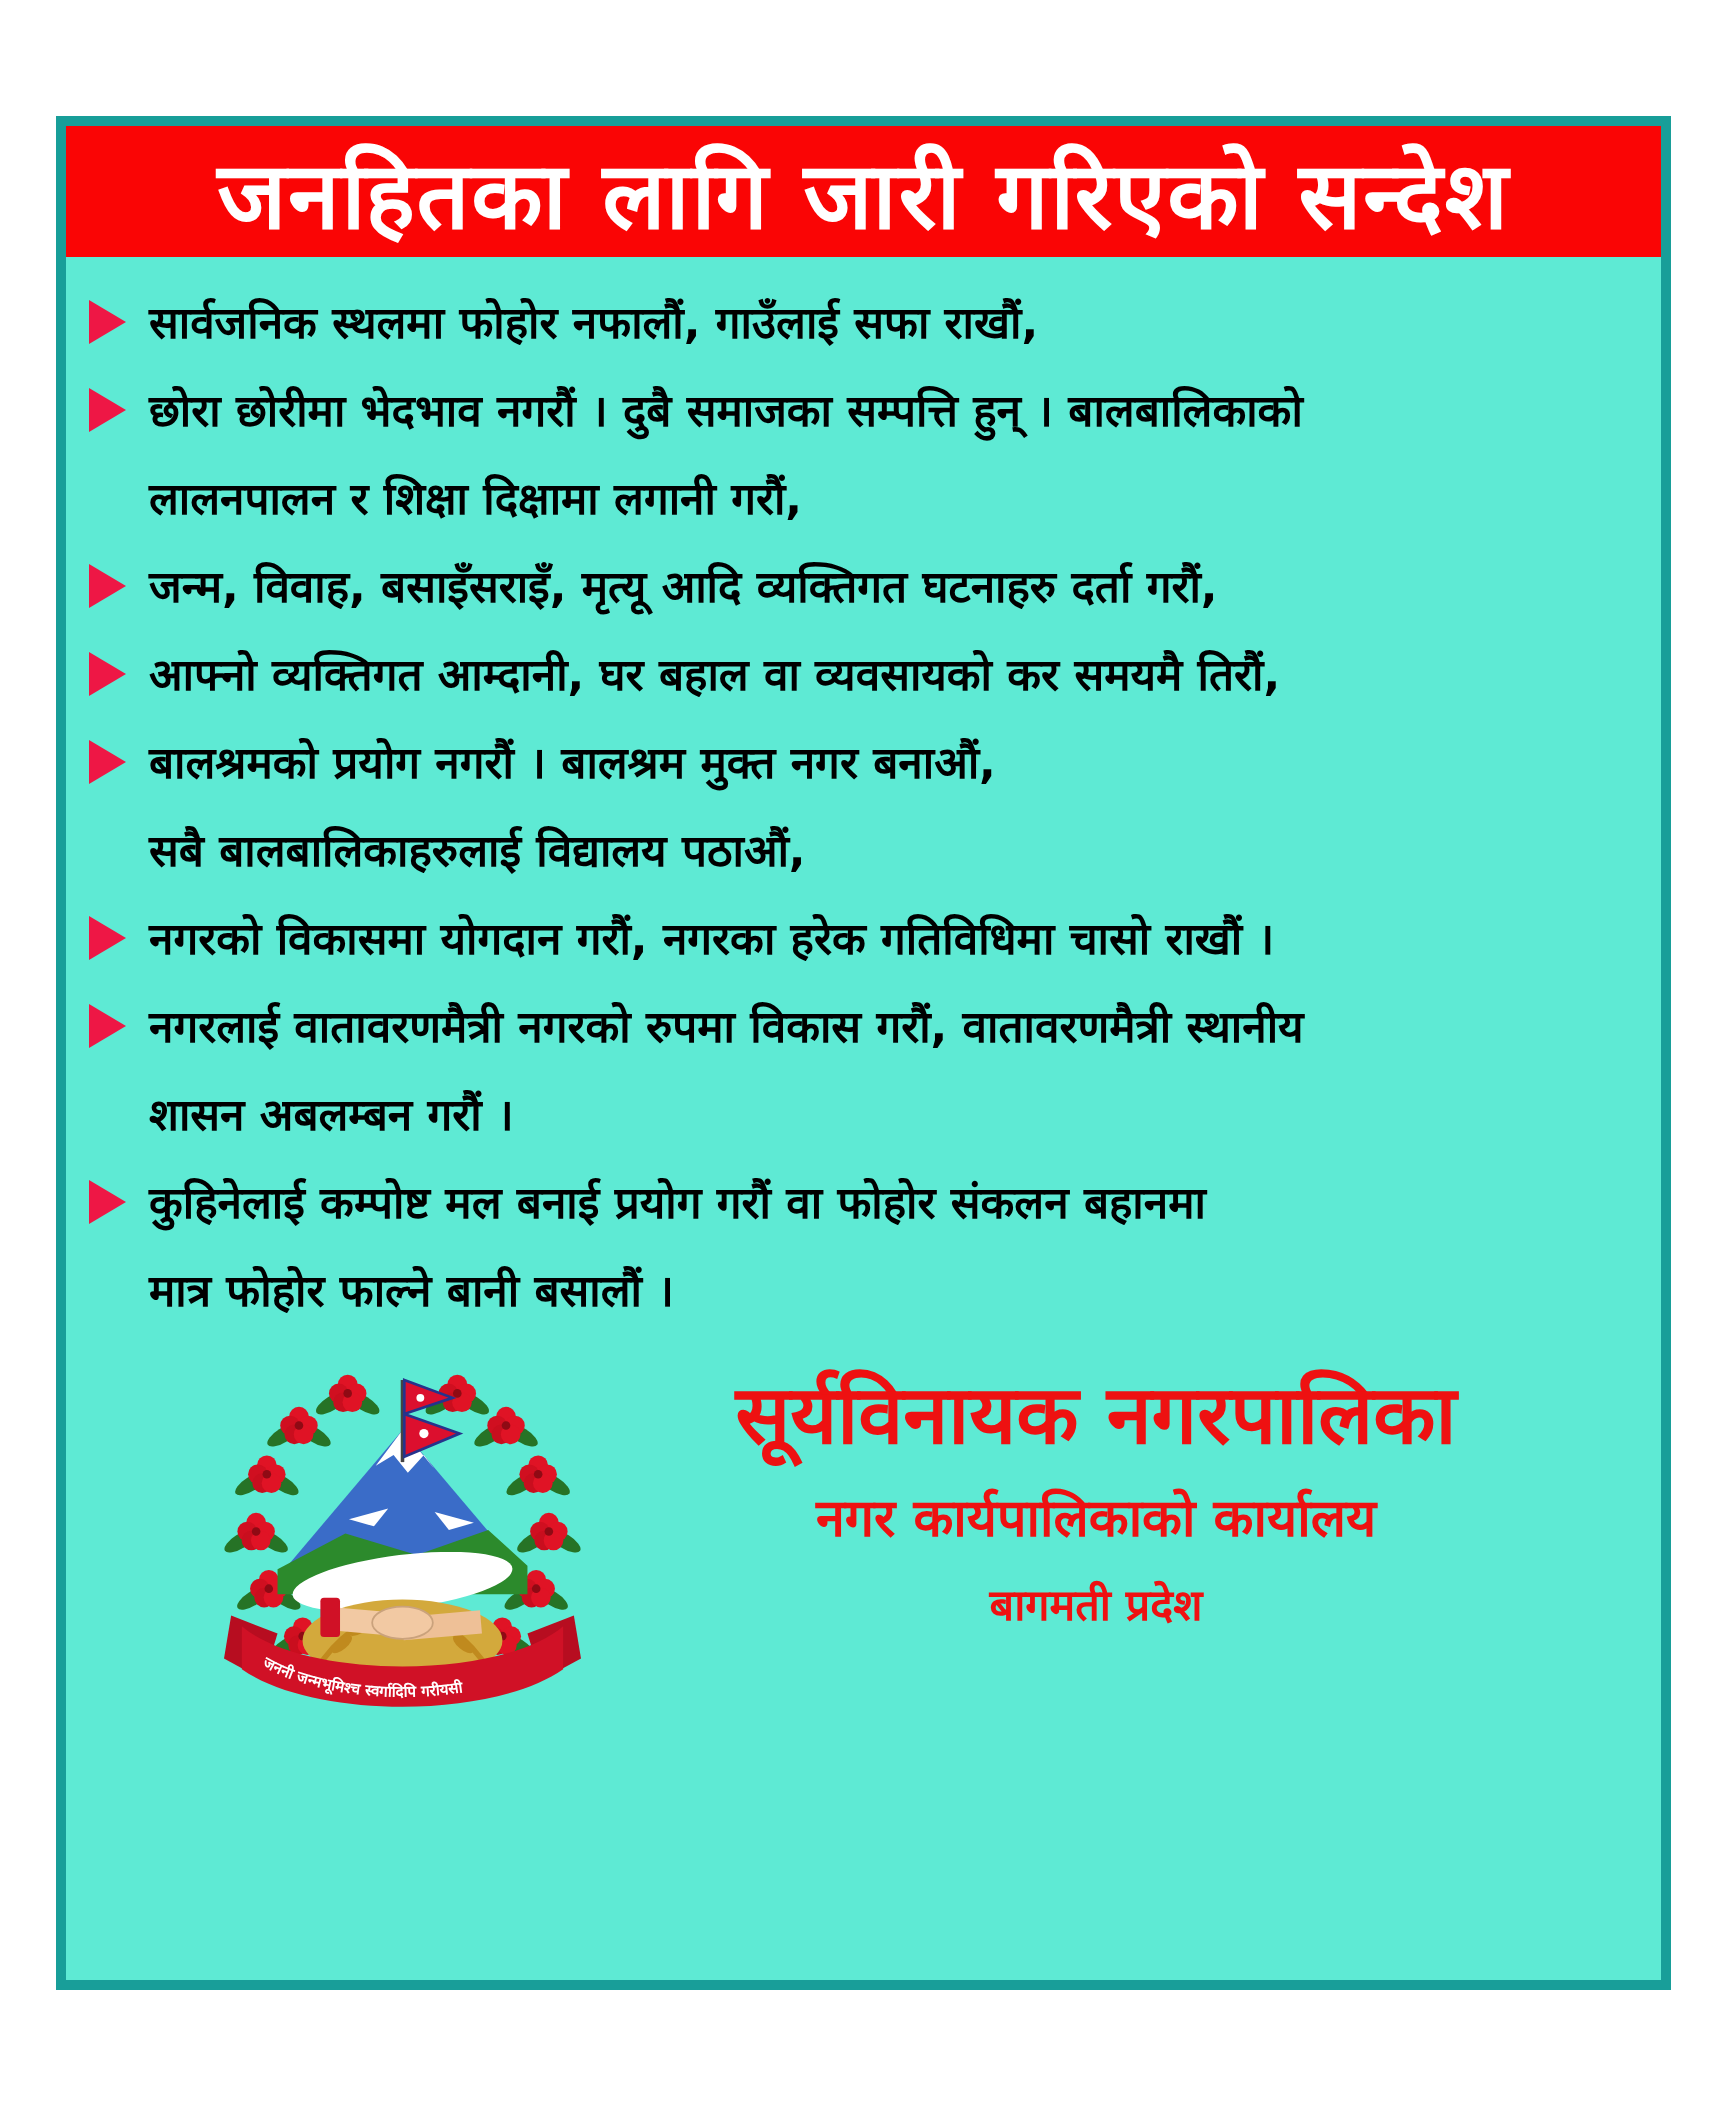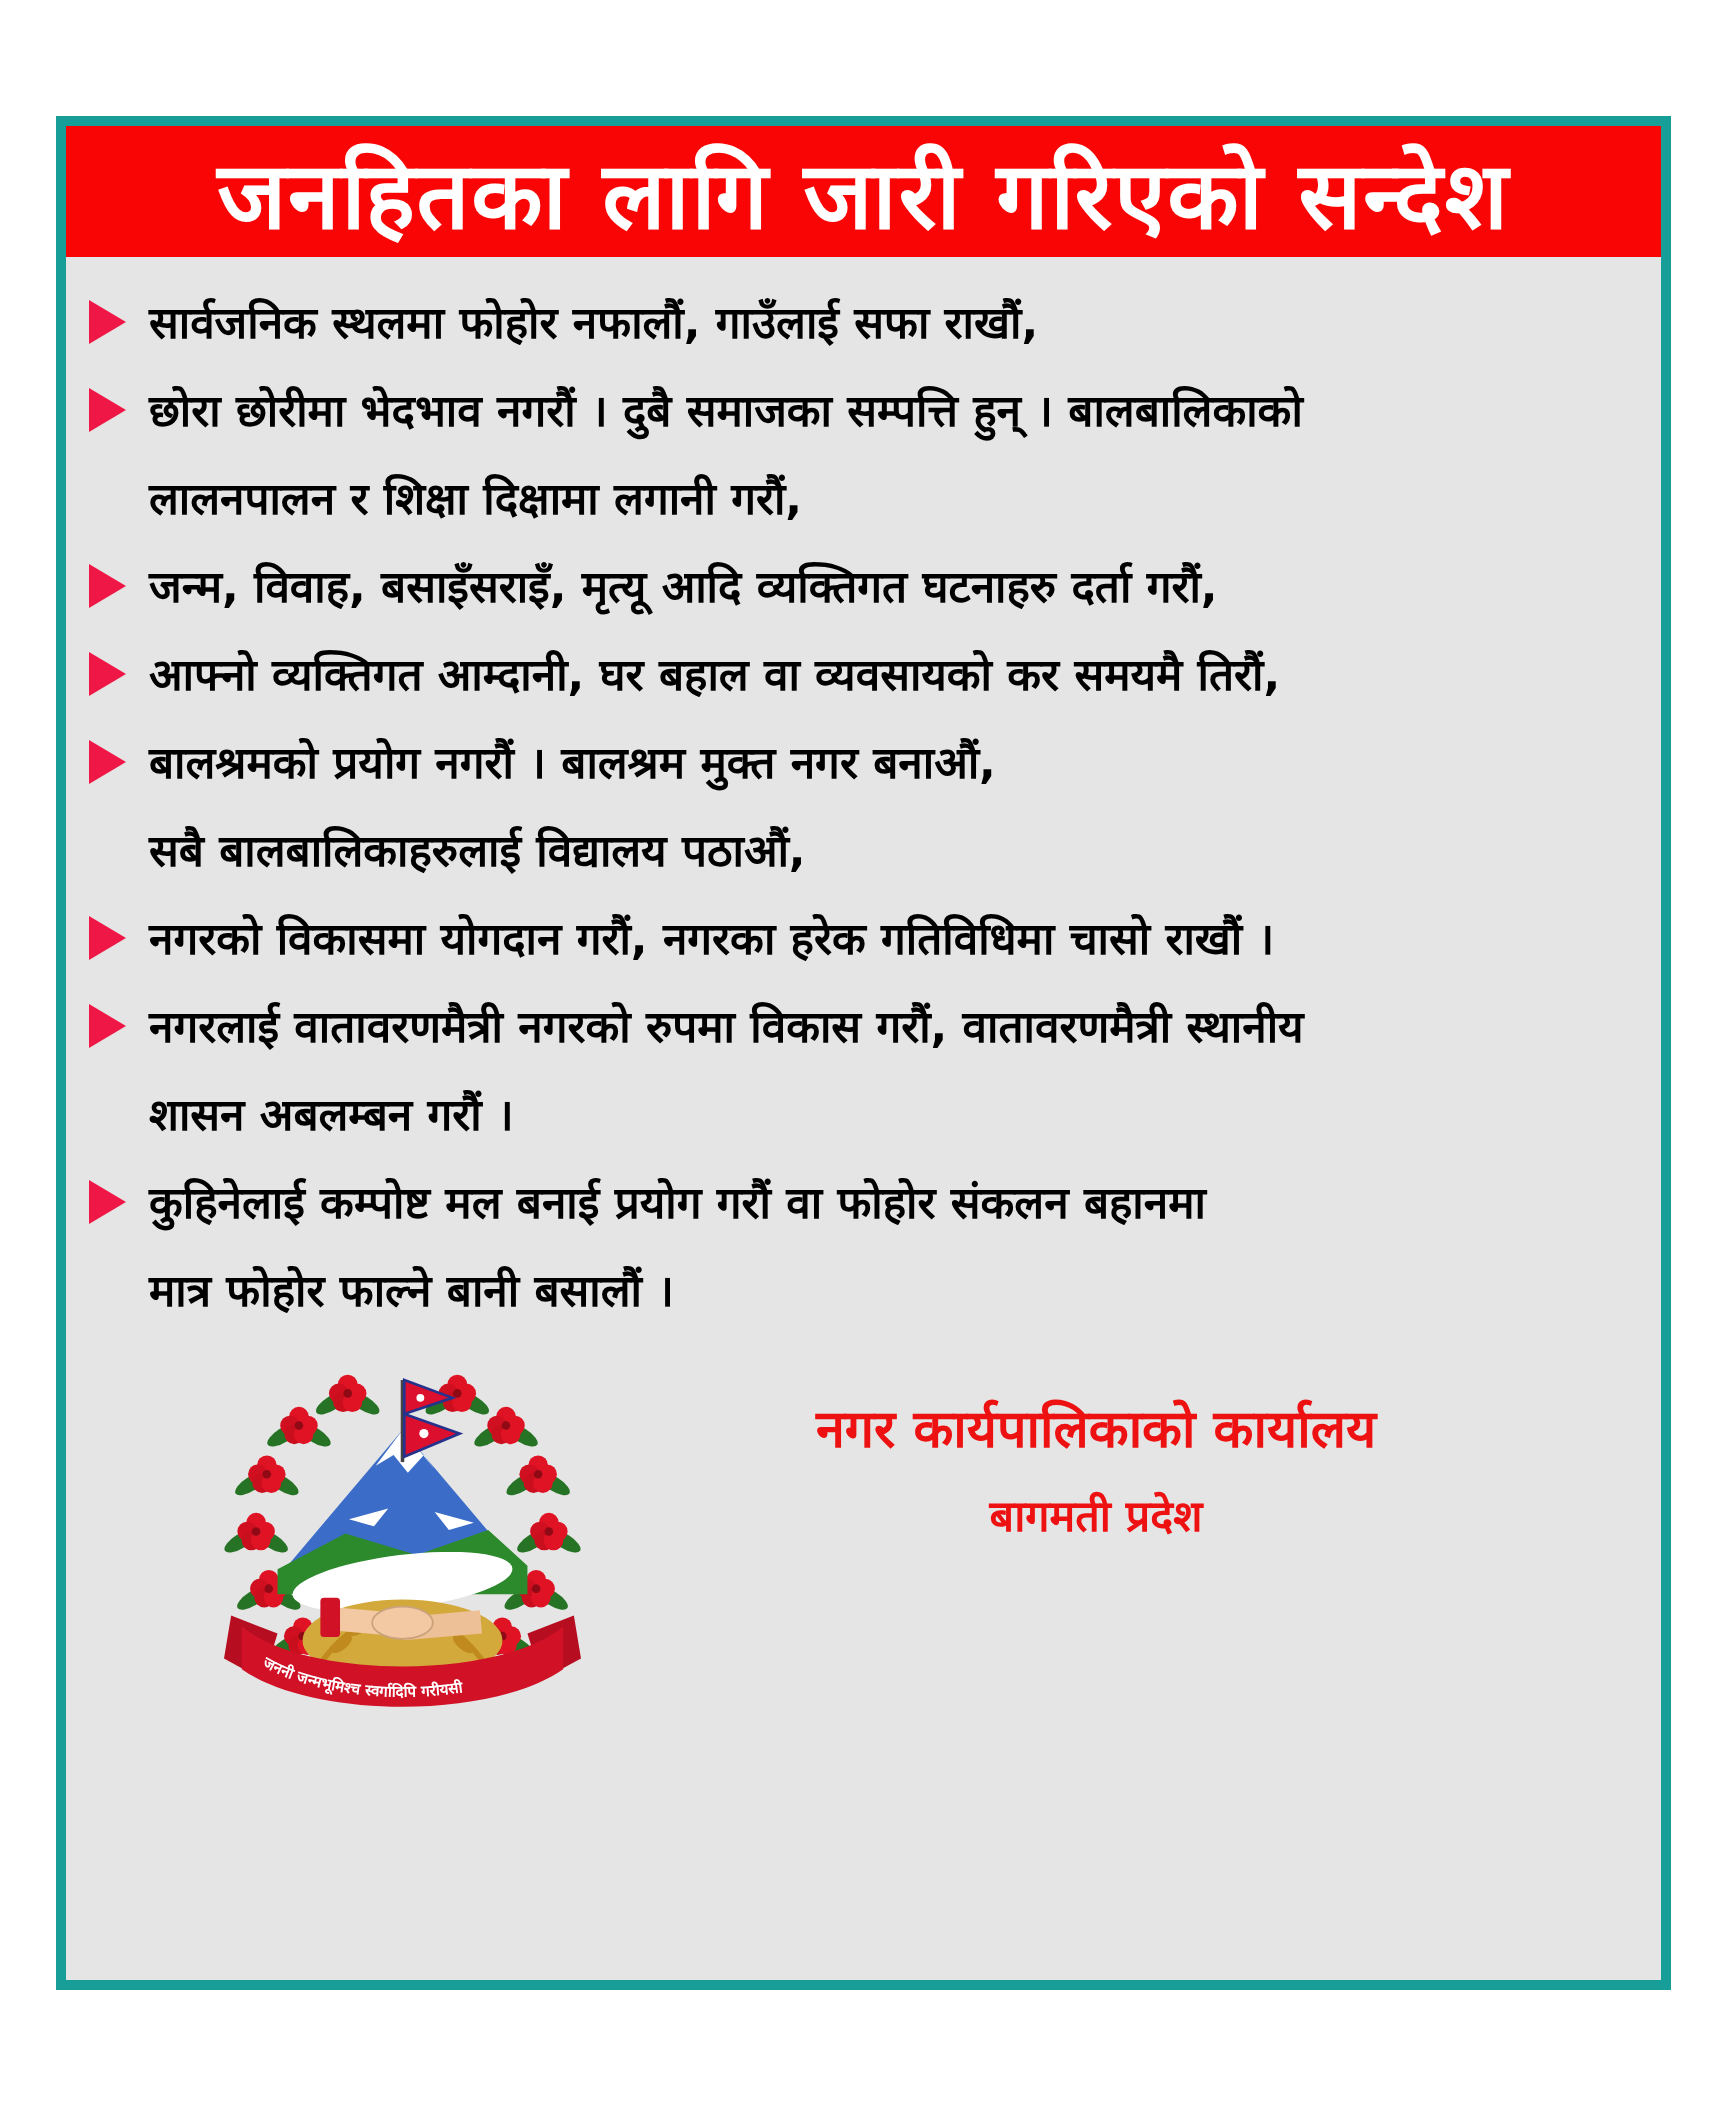--- a/index.html
+++ b/index.html
@@ -13,21 +13,21 @@
   html, body {
     width: 1728px; height: 2127px;
     background: #ffffff;
     font-family: "DejaVu Sans", "Liberation Sans", sans-serif;
   }
   .poster-frame {
     position: absolute;
     left: 56px; top: 116px;
     width: 1615px; height: 1874px;
     border: 10.8px solid var(--border-teal);
-    background: #e5e5e5;
+    background: #5eead4;
     overflow: hidden;
   }
   .title-banner {
     height: 131px;
     background: var(--banner-red);
     display: flex; align-items: center; justify-content: center;
   }
   .title-banner .title-text {
     color: #ffffff;
     font-size: 93px;
@@ -237,19 +237,20 @@
         <polygon points="196,146 170,156 178,182 200,170" fill="#b70d20"></polygon>
         <path d="M10,152 C 45,182 155,182 190,152 L 190,176 C 150,204 50,204 10,176 Z" fill="#d01126"></path>
         <path id="mottoPath" d="M 18,172 C 58,198 142,198 182,172" fill="none"></path>
         <text font-size="8.5" fill="#ffffff" font-weight="bold">
           <textPath href="#mottoPath" startOffset="4">जननी जन्मभूमिश्च स्वर्गादिपि गरीयसी</textPath>
         </text>
       </g>
     </svg>
 
     <div class="footer-text">
+      <div class="municipality-name">सूर्यविनायक नगरपालिका</div>
       <div class="office-name">नगर कार्यपालिकाको कार्यालय</div>
       <div class="address-line-2">बागमती प्रदेश</div>
     </div>
   </div>
 
 </div>
 
 
 </body></html>

